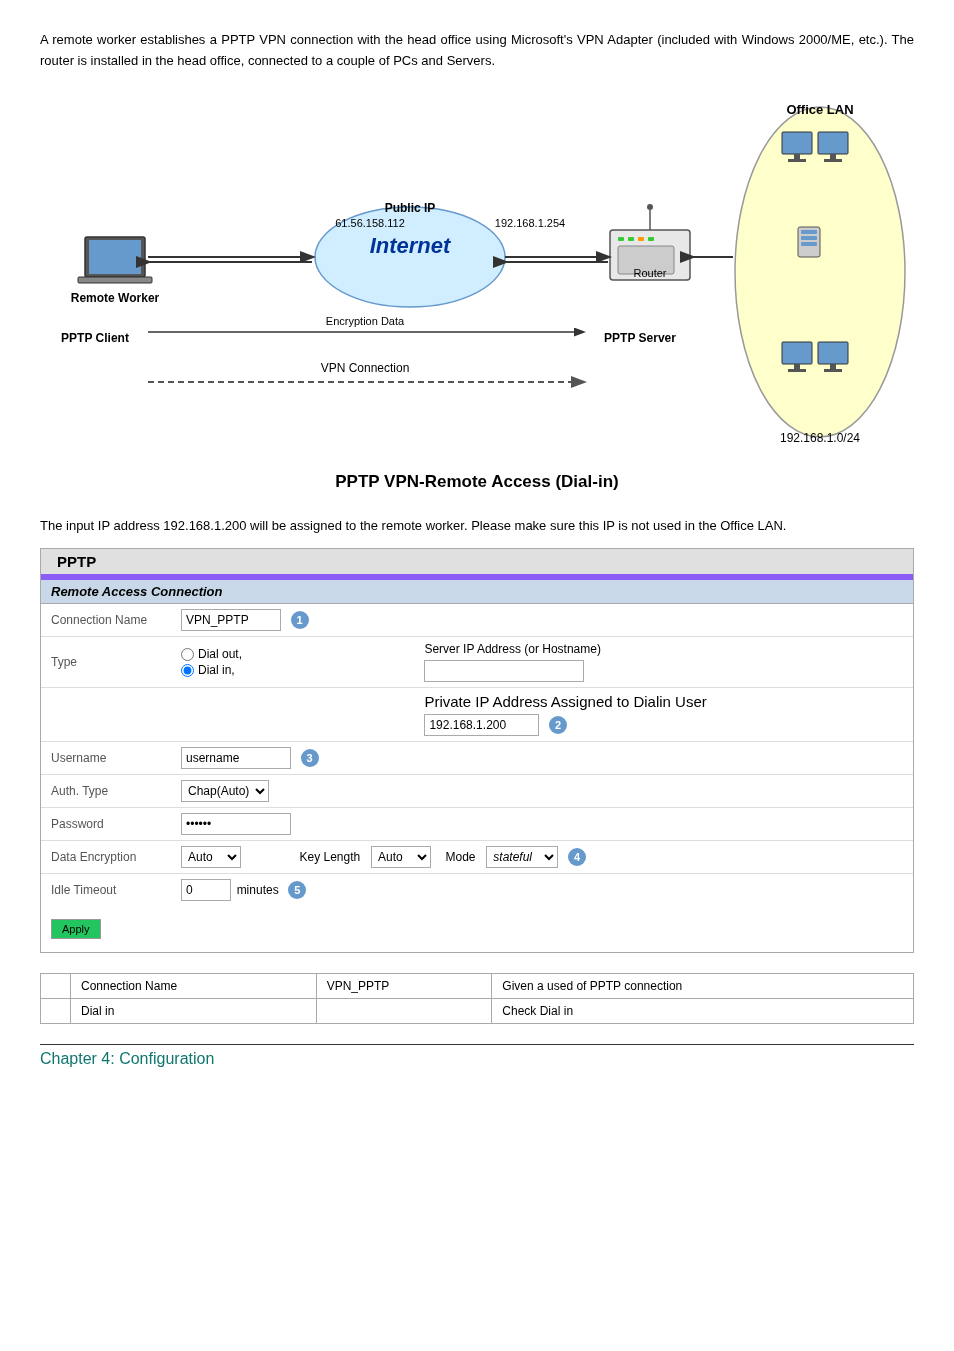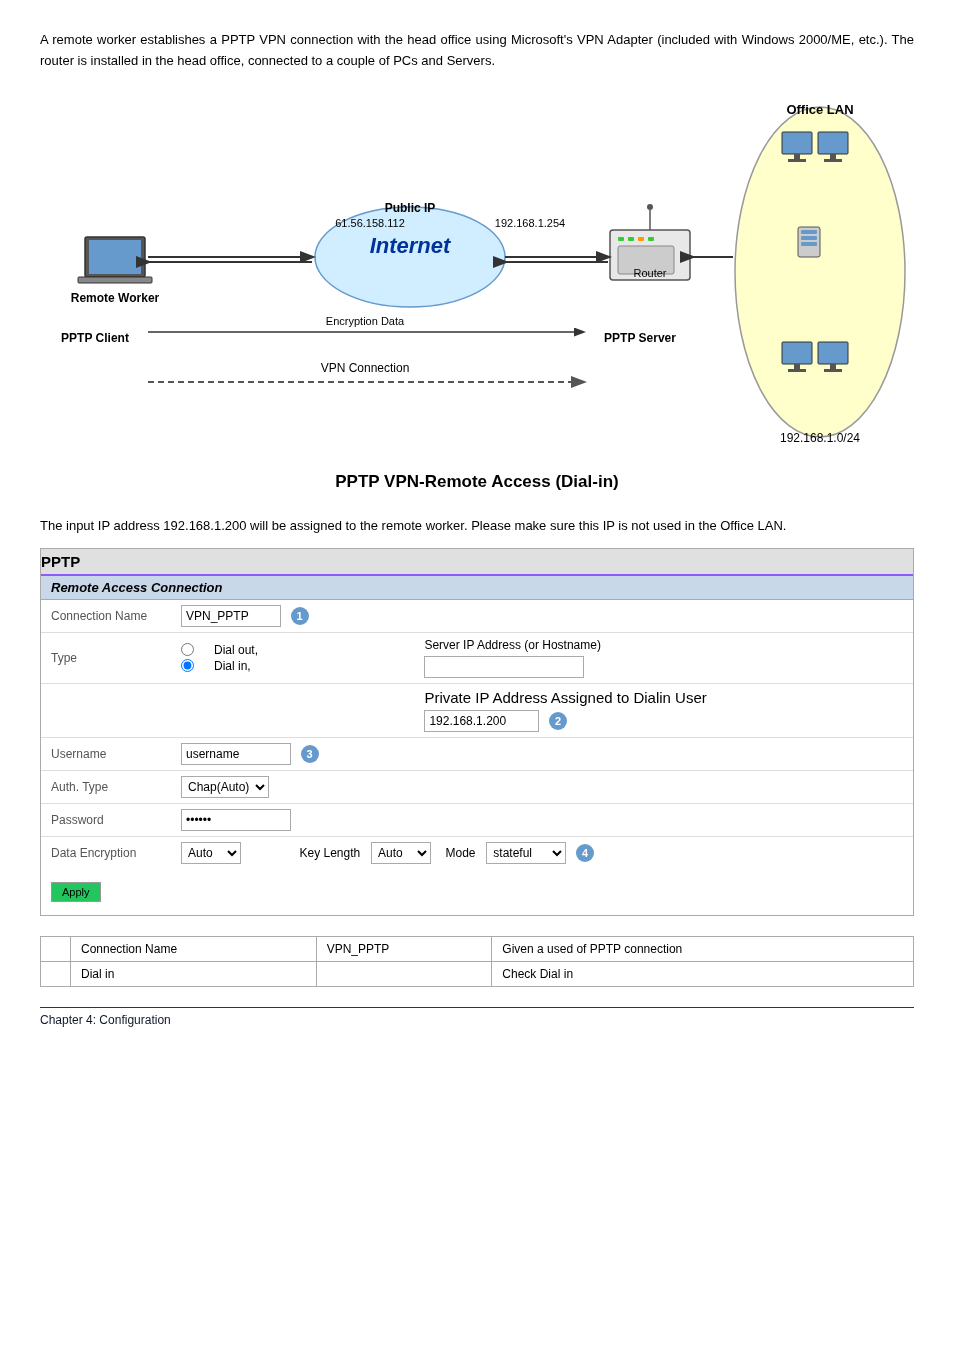--- a/index.html
+++ b/index.html
@@ -43,22 +43,22 @@
 
     
     .pptp-panel {
       border: 1px solid #aaa;
       margin-bottom: 20px;
     }
     .pptp-panel-title {
       background: #e0e0e0;
       font-size: 15px;
       font-weight: bold;
-      padding: 4px 0;
-      border-bottom: 2px solid #8b5cf6;
+      padding: 4px 16px;
+      border-bottom: 6px solid #8b5cf6;
     }
     .pptp-section-title {
       background: #c8d8e8;
       font-size: 13px;
       font-weight: bold;
       padding: 4px 10px;
       border-bottom: 1px solid #aaa;
       font-style: italic;
     }
 
@@ -93,22 +93,22 @@
       height: 18px;
       border-radius: 50%;
       background: #6699cc;
       color: #fff;
       font-size: 11px;
       font-weight: bold;
       margin-left: 6px;
     }
     .radio-label {
       display: flex;
-      align-items: flex-start;
-      gap: 20px;
+      align-items: center;
+      gap: 4px;
       margin: 2px 0;
       font-size: 12px;
     }
     .select-input {
       border: 1px solid #aaa;
       background: #fff;
       font-size: 12px;
       height: 22px;
       padding: 0 2px;
     }
@@ -135,22 +135,22 @@
     }
     .ref-table .ref-num-cell {
       width: 30px;
       text-align: center;
       color: #777;
     }
 
     .footer-line {
       border-top: 1px solid #333;
       padding-top: 5px;
-      font-size: 12px;
-      color: #0f172a;
+      font-size: 16px;
+      color: #0f766e;
       margin-top: 10px;
     }
 
     
     .diagram-svg {
       width: 100%;
       height: 390px;
     }
   </style>
 </head>
@@ -328,24 +328,32 @@
         </select>
         &nbsp;&nbsp;
         <span style="font-size:12px;padding-left:44px;">Key Length</span>
         &nbsp;
         <select class="select-input" style="width:60px;">
           <option>Auto</option>
         </select>
         &nbsp;&nbsp;
         <span style="font-size:12px;">Mode</span>
         &nbsp;
-        <select class="select-input" style="width:80px;">
+        <select class="select-input" style="width:72px;font-style:italic;">
           <option>stateful</option>
         </select>
         <span class="badge">4</span>
+      </td>
+    </tr>
+    <tr>
+      <td class="label-cell">Idle Timeout</td>
+      <td colspan="2">
+        <input type="text" class="input-text" style="width: 50px;" value="0">
+        <span style="font-size:12px;margin-left:2px;">minutes</span>
+        <span class="badge">5</span>
       </td>
     </tr>
   </tbody>
     </table>
 
   <div style="padding: 6px 0;">
     <button class="apply-btn">Apply</button>
   </div>
 </div>
 

